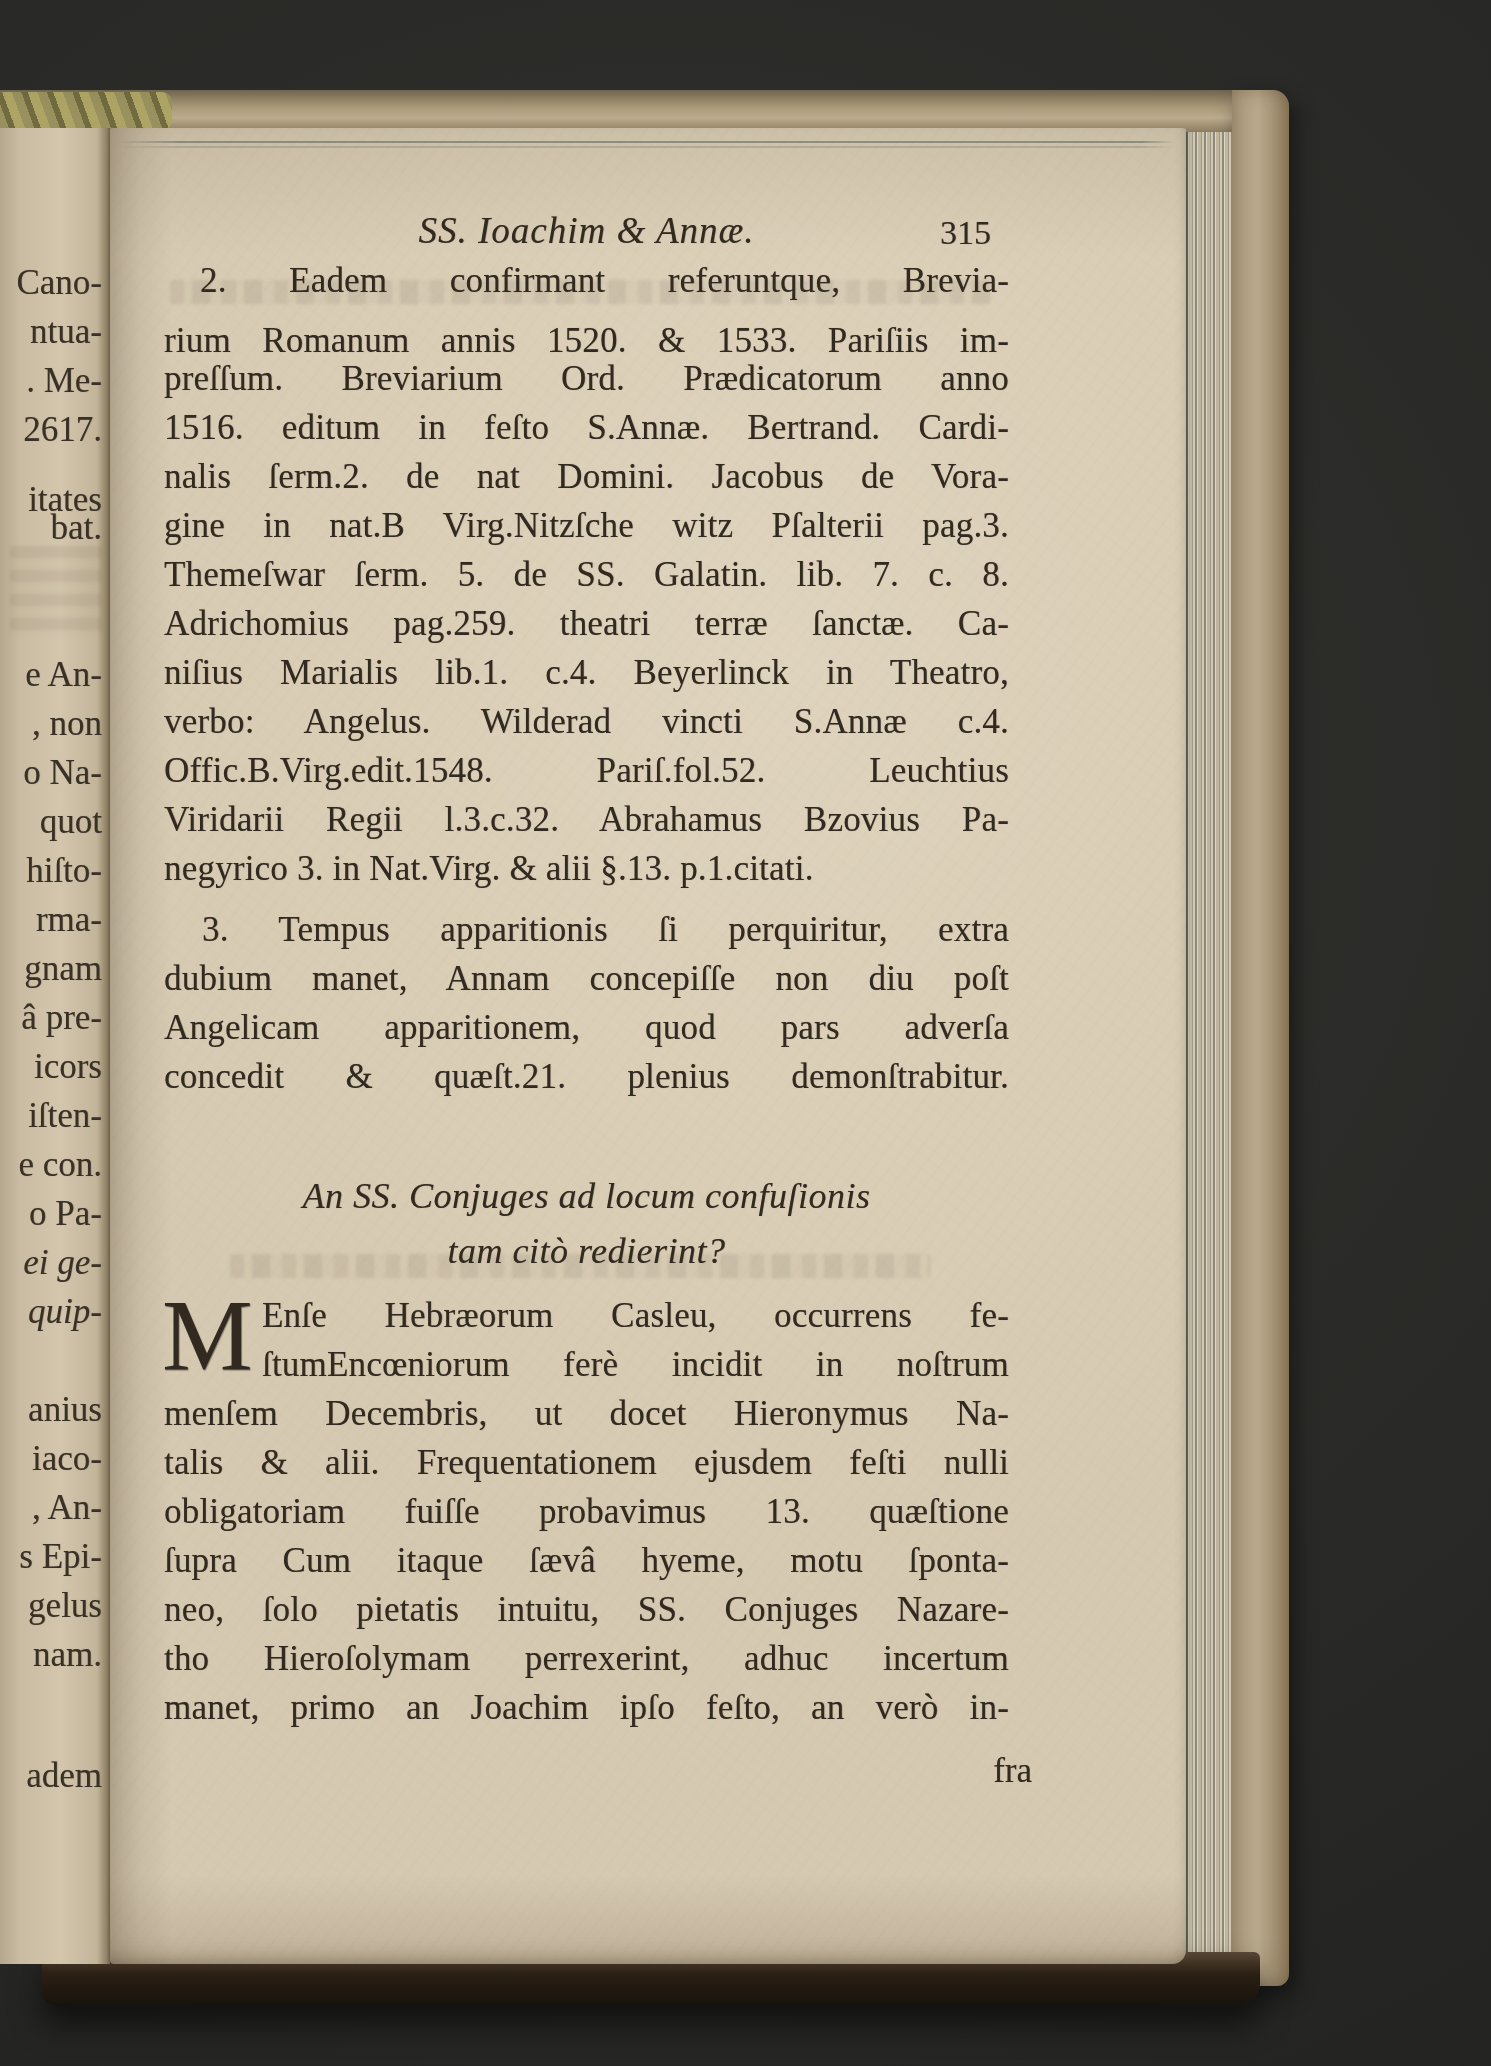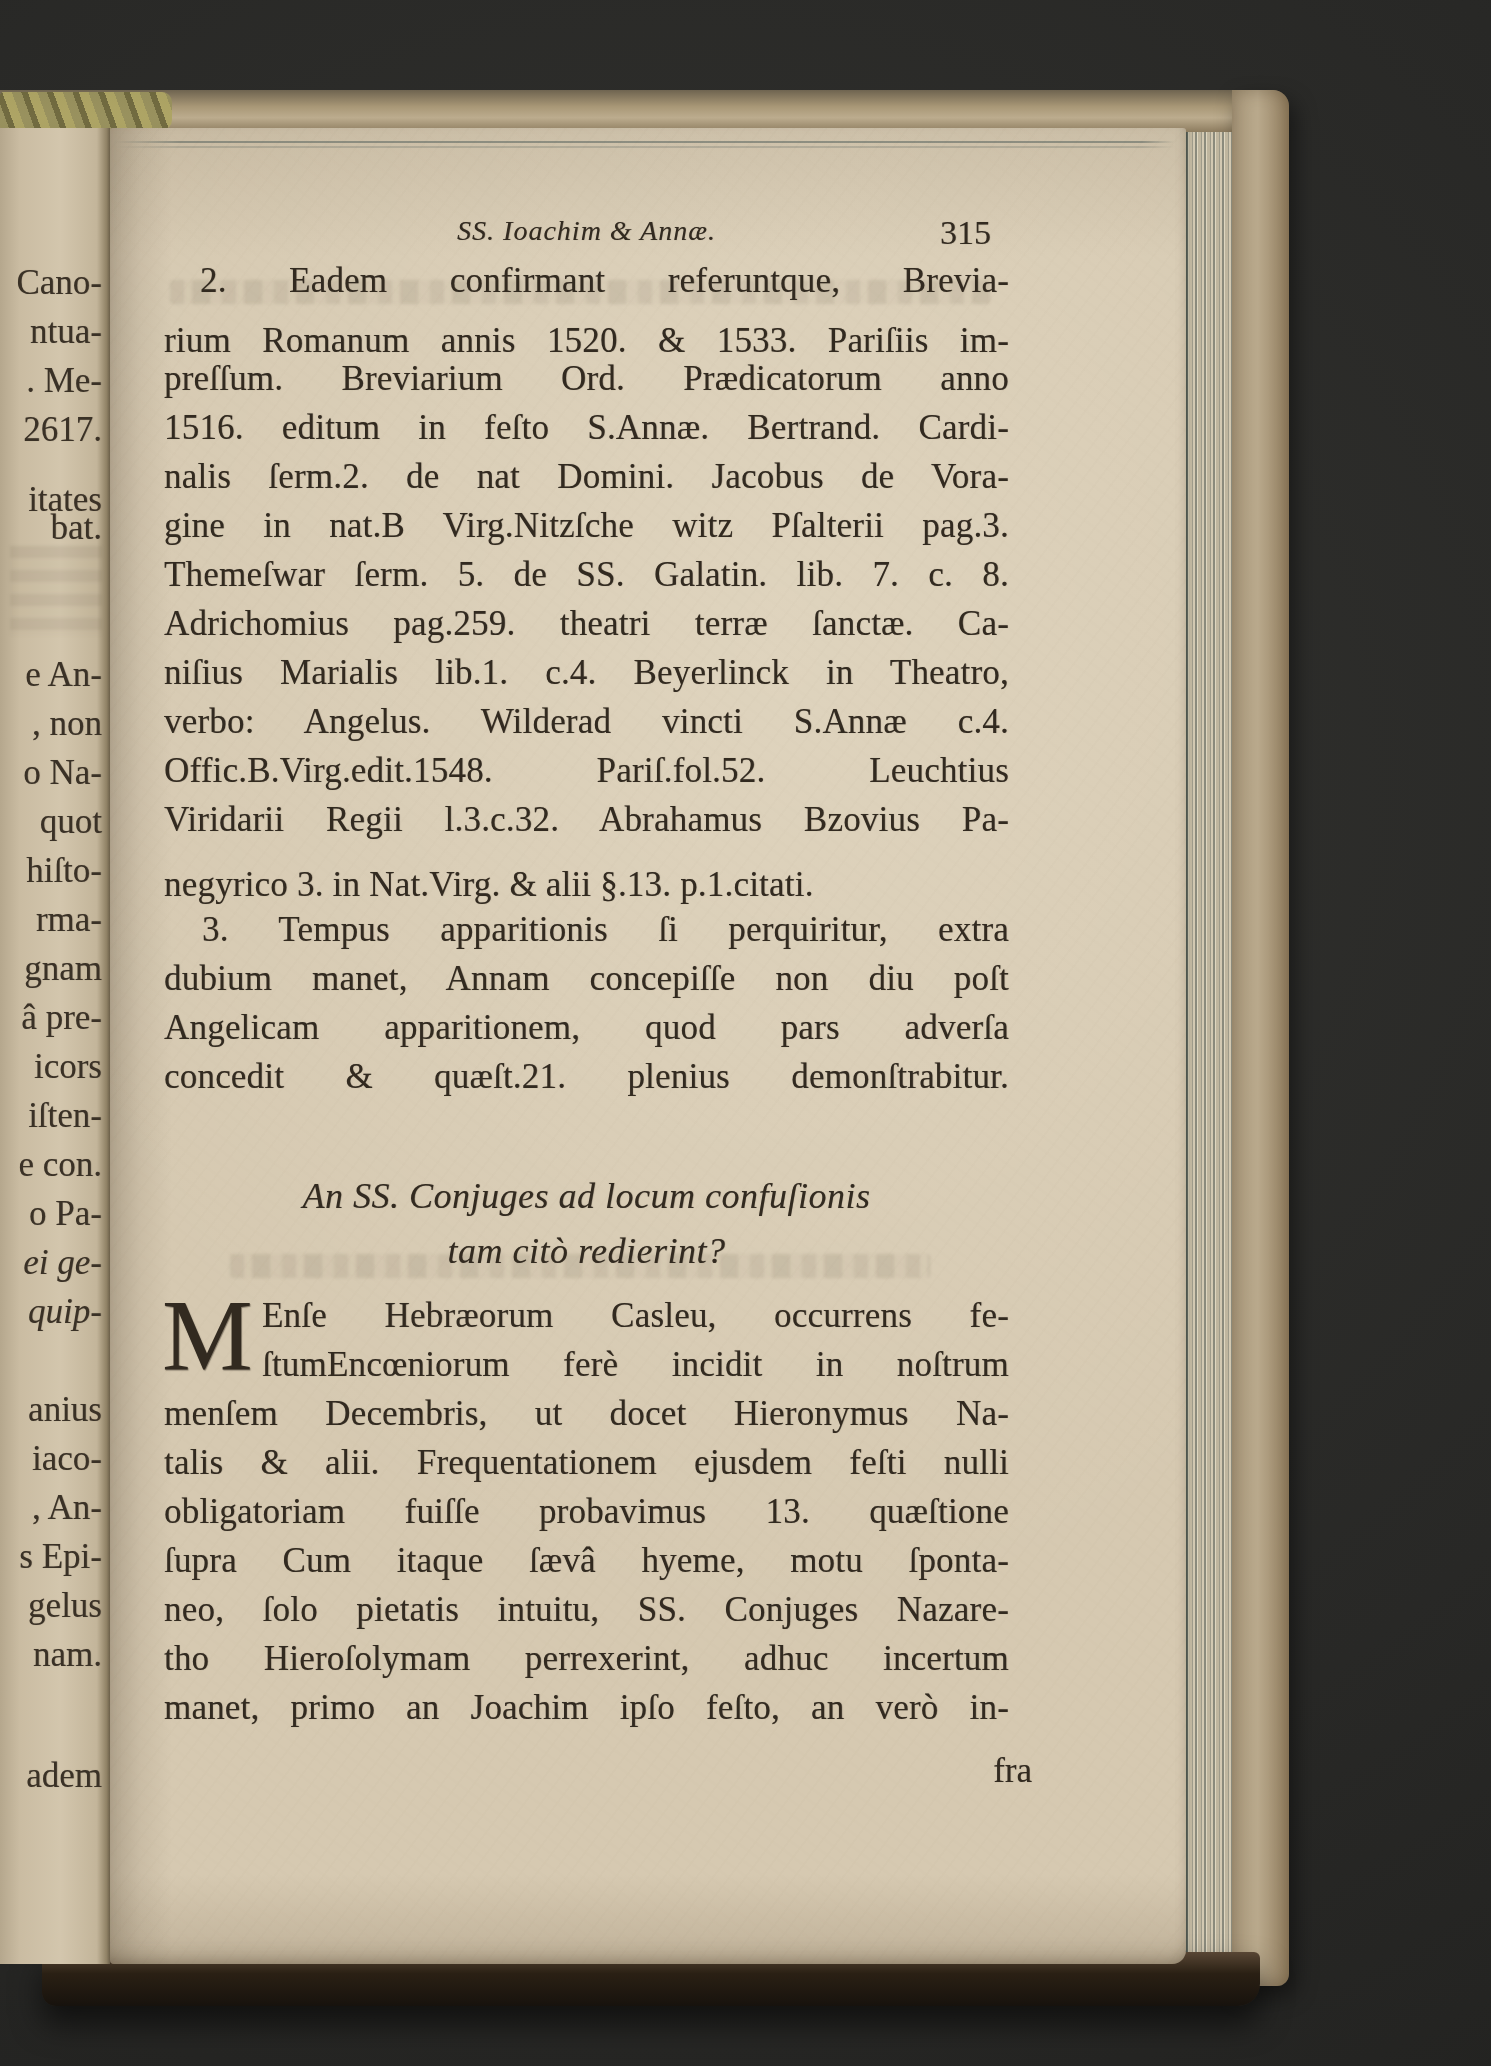--- a/index.html
+++ b/index.html
@@ -64,21 +64,21 @@
   .ink{color:#322a20;text-shadow:.4px .4px .7px rgba(50,42,32,.45);}
   .bline{
     position:absolute;height:49px;line-height:49px;font-size:35px;
     text-align:justify;text-align-last:justify;
     color:#322a20;text-shadow:.4px .4px .7px rgba(50,42,32,.45);
     letter-spacing:.2px;white-space:normal;
   }
   .flush-left{text-align-last:left;}
   .running-title{
     position:absolute;top:78px;left:54px;width:845px;height:49px;line-height:49px;
-    text-align:center;font-style:italic;font-size:28px;letter-spacing:1px;
+    text-align:center;font-style:italic;font-size:37px;letter-spacing:1px;
   }
   .page-no{position:absolute;top:80px;left:830px;width:90px;font-size:34px;line-height:49px;}
   .q-heading{position:absolute;top:975px;left:54px;width:845px;height:64px;text-align:center;}
   .qh-init{font-size:47px;letter-spacing:7px;}
   .qh-rest{font-size:33px;letter-spacing:7px;}
   .qh-num{font-size:44px;letter-spacing:5px;margin-left:32px;}
   .q-title{position:absolute;left:54px;width:845px;height:50px;line-height:50px;
     text-align:center;font-style:italic;font-size:36px;letter-spacing:.5px;}
   .q-title1{top:1043px;}
   .q-title2{top:1098px;}
@@ -168,21 +168,21 @@
         <div class="bline" style="top: 226px; left: 54px; width: 845px;">preſſum.  Breviarium Ord. Prædicatorum anno</div>
         <div class="bline" style="top: 275px; left: 54px; width: 845px;">1516. editum in feſto S.Annæ.  Bertrand. Cardi-</div>
         <div class="bline" style="top: 324px; left: 54px; width: 845px;">nalis ſerm.2. de nat Domini.  Jacobus de Vora-</div>
         <div class="bline" style="top: 373px; left: 54px; width: 845px;">gine in nat.B Virg.Nitzſche witz Pſalterii pag.3.</div>
         <div class="bline" style="top: 422px; left: 54px; width: 845px;">Themeſwar ſerm. 5. de SS.  Galatin. lib. 7. c. 8.</div>
         <div class="bline" style="top: 471px; left: 54px; width: 845px;">Adrichomius pag.259. theatri terræ ſanctæ.  Ca-</div>
         <div class="bline" style="top: 520px; left: 54px; width: 845px;">niſius Marialis lib.1. c.4.  Beyerlinck in Theatro,</div>
         <div class="bline" style="top: 569px; left: 54px; width: 845px;">verbo: Angelus.  Wilderad vincti S.Annæ c.4.</div>
         <div class="bline" style="top: 618px; left: 54px; width: 845px;">Offic.B.Virg.edit.1548.  Pariſ.fol.52.  Leuchtius</div>
         <div class="bline" style="top: 667px; left: 54px; width: 845px;">Viridarii Regii l.3.c.32.  Abrahamus Bzovius Pa-</div>
-        <div class="bline flush-left" style="top: 716px; left: 54px; width: 845px; margin-top: 16px;">negyrico 3. in Nat.Virg. &amp; alii §.13. p.1.citati.</div>
+        <div class="bline flush-left" style="top: 716px; left: 54px; width: 845px;">negyrico 3. in Nat.Virg. &amp; alii §.13. p.1.citati.</div>
       </div>
     <div id="p3">
         <div class="bline" style="top: 777px; left: 54px; width: 845px; text-indent: 38px;">3.  Tempus apparitionis ſi perquiritur, extra</div>
         <div class="bline" style="top: 826px; left: 54px; width: 845px;">dubium manet, Annam concepiſſe non diu poſt</div>
         <div class="bline" style="top: 875px; left: 54px; width: 845px;">Angelicam apparitionem, quod pars adverſa</div>
         <div class="bline" style="top: 924px; left: 54px; width: 845px;">concedit &amp; quæſt.21. plenius demonſtrabitur.</div>
       </div>
 
 
     <div class="q-title q-title2 ink">tam citò redierint?</div>

